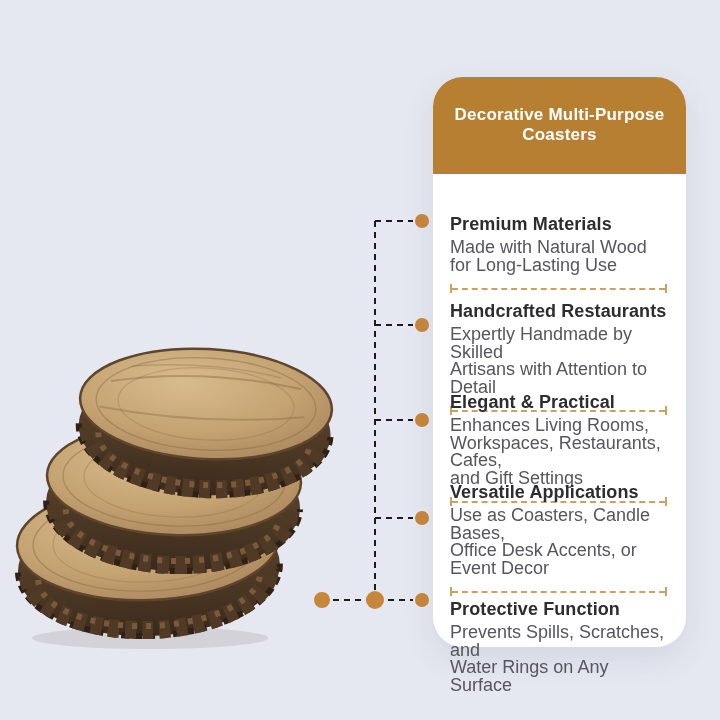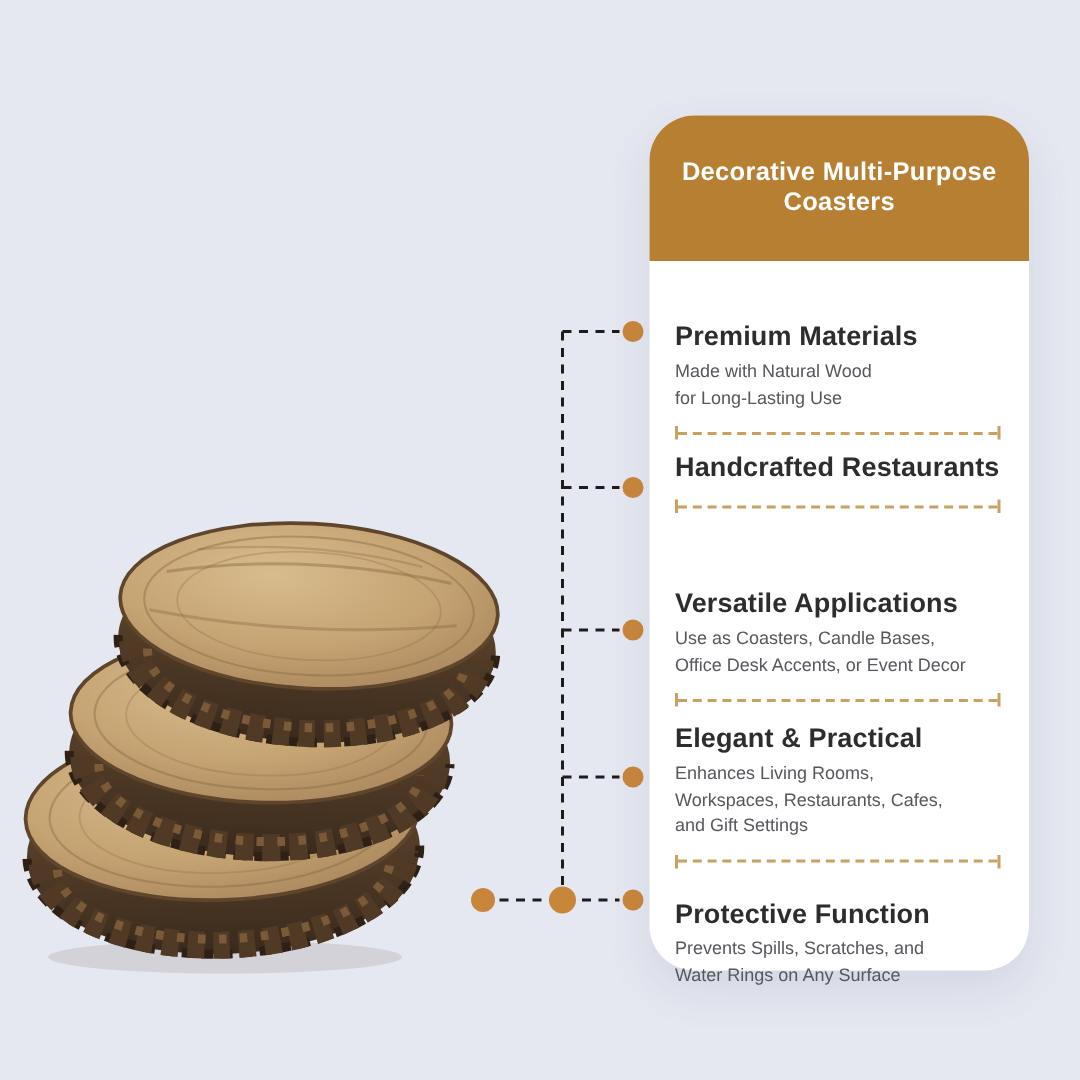--- a/index.html
+++ b/index.html
@@ -30,21 +30,21 @@
   .card-header p{color:var(--header-text);font-size:13px;line-height:16.5px;font-weight:400}
 
   .features{position:relative;height:377px}
   .feature{position:absolute;left:17px;width:222px}
   .feature:nth-child(1){top:39px}
   .feature:nth-child(2){top:126px}
   .feature:nth-child(3){top:217px}
   .feature:nth-child(4){top:307px}
   .feature:nth-child(5){top:424px}
   .f-title{font-size:18px;line-height:23px;font-weight:700;color:var(--title-text);letter-spacing:.1px}
-  .f-desc{font-size:12px;line-height:17.5px;color:var(--body-text);margin-top:3px;white-space:pre-line}
+  .f-desc{font-size:18px;line-height:17.5px;color:var(--body-text);margin-top:3px;white-space:pre-line}
   .divider{display:flex;align-items:center;margin-top:10px;height:9px;width:217px}
   .divider::before,.divider::after{content:"";width:2px;height:9px;background:var(--divider)}
   .divider-line{flex:1;border-top:2px dashed var(--divider);height:0}
 </style>
 </head>
 <body>
 
 <div class="page">
 
   <svg class="connector-svg" viewBox="0 0 720 720">
@@ -121,39 +121,41 @@
     <h2 class="f-title">Premium Materials</h2>
     <p class="f-desc">Made with Natural Wood
 for Long-Lasting Use</p>
     <div class="divider">
       <span class="divider-line"></span>
     </div>
   </section>
 
   <section class="feature">
     <h2 class="f-title">Handcrafted Restaurants</h2>
-    <div class="divider">
-      <span class="divider-line"></span>
-    </div>
-  </section>
-
-  <section class="feature">
-    <h2 class="f-title">Versatile Applications</h2>
-    <p class="f-desc">Use as Coasters, Candle Bases,
-Office Desk Accents, or Event Decor</p>
+    <p class="f-desc">Expertly Handmade by Skilled
+Artisans with Attention to Detail</p>
     <div class="divider">
       <span class="divider-line"></span>
     </div>
   </section>
 
   <section class="feature">
     <h2 class="f-title">Elegant &amp; Practical</h2>
     <p class="f-desc">Enhances Living Rooms,
 Workspaces, Restaurants, Cafes,
 and Gift Settings</p>
+    <div class="divider">
+      <span class="divider-line"></span>
+    </div>
+  </section>
+
+  <section class="feature">
+    <h2 class="f-title">Versatile Applications</h2>
+    <p class="f-desc">Use as Coasters, Candle Bases,
+Office Desk Accents, or Event Decor</p>
     <div class="divider">
       <span class="divider-line"></span>
     </div>
   </section>
 
   <section class="feature">
     <h2 class="f-title">Protective Function</h2>
     <p class="f-desc">Prevents Spills, Scratches, and
 Water Rings on Any Surface</p>
 

